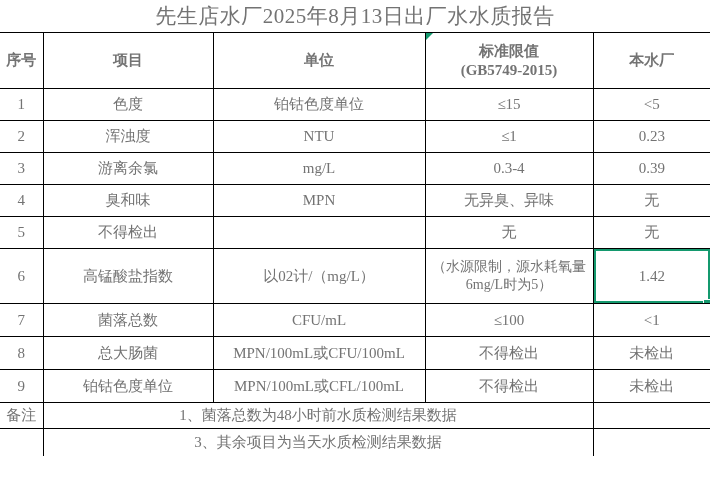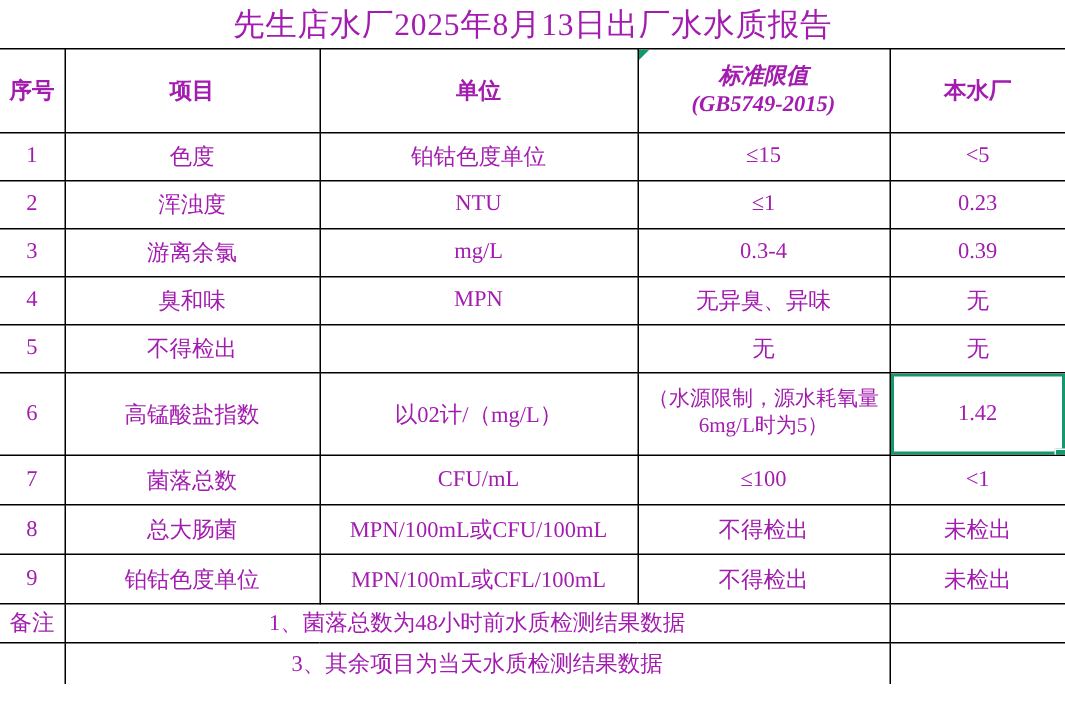--- a/index.html
+++ b/index.html
@@ -2,21 +2,21 @@
 <html><head>
 <meta charset="utf-8">
 <style>
   html,body{margin:0;padding:0;background:#fff;}
   .page{
     position:relative;
     width:710px;height:481px;
     background:#fff;
     overflow:hidden;
     font-family:"Liberation Serif","DejaVu Serif",serif;
-    color:#a21caf;
+    color:#737373;
   }
   .title{
     height:32px;line-height:32px;
     text-align:center;
     font-size:21px;
     letter-spacing:0.5px;
     white-space:nowrap;
   }
   table.report{
     width:710px;
@@ -31,21 +31,21 @@
     font-size:15px;
     overflow:hidden;
     box-sizing:border-box;
   }
   table.report tr td:first-child{border-left:none;}
   table.report tr td:last-child{border-right:none;}
   table.report tr.last td{border-bottom:none;}
   .h56{height:56px;} .h32{height:32px;} .h55{height:55px;}
   .h33{height:33px;} .h26{height:26px;padding-left:13px;} .h27{height:27px;}
   .bold{font-weight:bold;}
-  .limit-header{position:relative;font-style:italic;}
+  .limit-header{position:relative;}
   .limit-header .line{line-height:19px;font-weight:bold;}
   .comment-triangle{
     position:absolute;top:0;left:0;
     width:0;height:0;
     border-top:7px solid #14996E;
     border-right:7px solid transparent;
   }
   .wrap{white-space:normal;line-height:18px;font-size:14px;}
   td.selected{
     position:relative;

